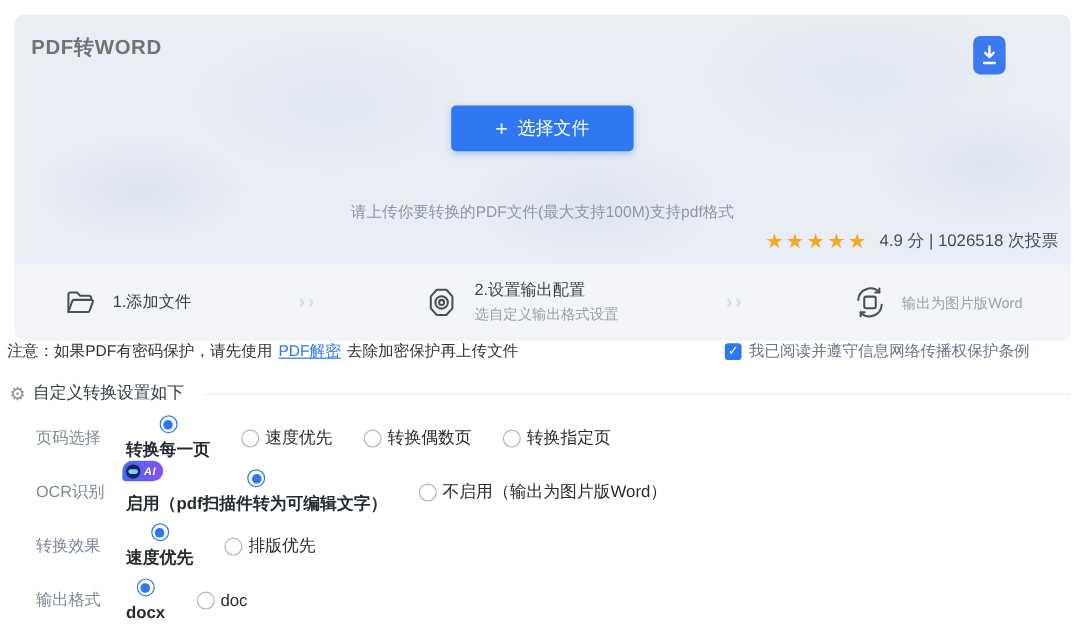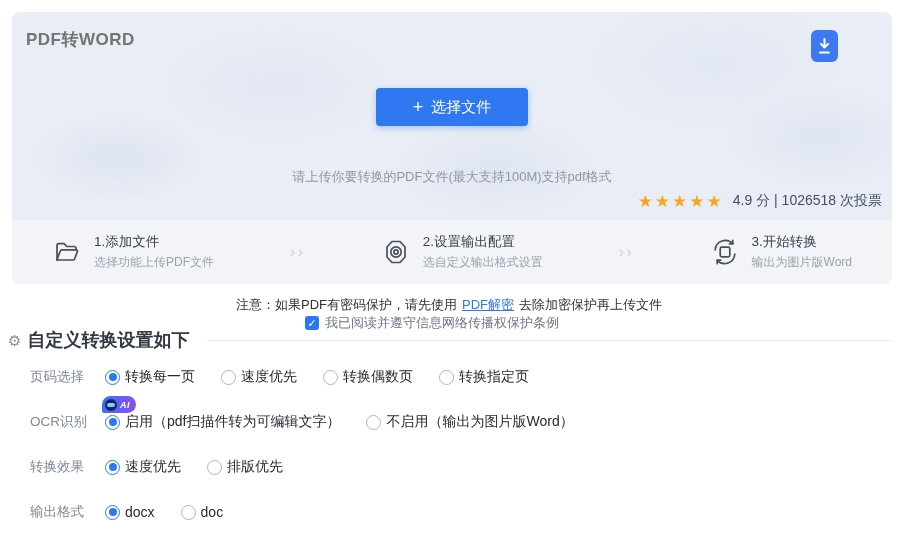--- a/index.html
+++ b/index.html
@@ -36,41 +36,41 @@
   
   .steps { height:64px; background:#f2f4f7; border-radius:0 0 8px 8px; display:flex; align-items:center;
     padding:0 40px; justify-content:space-between; }
   .step { display:flex; align-items:center; gap:12px; }
   .step-icon { width:30px; height:30px; flex-shrink:0; display:flex; align-items:center; justify-content:center; }
   .step-title { font-size:13.5px; color:#3a4150; font-weight:400; }
   .step-sub { font-size:12px; color:#9aa2af; margin-top:3px; }
   .chev { color:#d8dce2; font-size:17px; font-weight:bold; letter-spacing:2px; user-select:none; }
 
   
-  .notice-row { margin:12px 12px 0 6px; display:flex; justify-content:space-between; align-items:center;
-    font-size:13px; color:#333; height:18px;flex-direction:column; }
+  .notice-row { margin:0 12px 0 6px; display:flex; justify-content:space-between; align-items:center;
+    font-size:13px; color:#333; height:18px; }
   .pdf-link { color:#2e77f2; text-decoration:underline; margin:0 5px; cursor:pointer; }
   .agree { display:flex; align-items:center; gap:6px; margin-right:34px; cursor:pointer; }
   .cbx { width:14px; height:14px; background:#2e77f2; border-radius:3px; display:flex; align-items:center;
     justify-content:center; color:#fff; font-size:11px; line-height:1; }
   .agree-label { font-size:13px; color:#6c7686; }
 
   
   .section-head { display:flex; align-items:center; margin:16px 12px 0 8px; gap:6px; height:20px; }
   .gear { color:#8a9099; font-size:15px; line-height:1; }
-  .sec-title { font-size:18px; font-weight:bold; color:#333a45; }
+  .sec-title { font-size:14px; font-weight:normal; color:#333a45; }
   .sec-line { flex:1; height:1px; background:#ececec; margin-left:12px; }
 
   
   .form { margin:18px 0 0 30px; }
   .frow { display:flex; align-items:center; margin-bottom:27px; position:relative; height:18px; }
   .flabel { width:75px; font-size:13.5px; color:#7f8999; flex-shrink:0; }
   .opts { display:flex; align-items:center; gap:26px; }
   .radio { display:flex; align-items:center; gap:5px; font-size:14px; color:#262b33; cursor:pointer; }
-  .radio.sel { font-weight:400; }
+  .radio.sel { font-weight:700;flex-direction:column; }
   .rb { width:15px; height:15px; border-radius:50%; border:1px solid #aeb6c2; background:#fff; position:relative; flex-shrink:0; }
   .radio.sel .rb { border-color:#2e77f2; }
   .radio.sel .rb::after { content:""; position:absolute; inset:2.5px; background:#2e77f2; border-radius:50%; }
 
   
   .ai-badge { position:absolute; left:72px; top:-17px; height:17px; padding:0 6px 0 3px;
     border-radius:9px 9px 9px 3px; background:linear-gradient(90deg,#3f6df5,#8a4ff0);
     display:flex; align-items:center; gap:3px; }
   .ai-bot { width:12px; height:12px; border-radius:50%; background:#16265c; position:relative; }
   .ai-bot::after { content:""; position:absolute; left:2px; top:4px; width:8px; height:4px;
@@ -116,21 +116,20 @@
         <span class="step-icon">
           <svg width="28" height="28" viewBox="0 0 28 28">
             <g stroke="#4a4f58" stroke-width="1.7" fill="none" stroke-linejoin="round" stroke-linecap="round">
               <path d="M4 22 V7.5 a1.8 1.8 0 0 1 1.8 -1.8 h5.4 l2.6 2.8 h7.4 a1.8 1.8 0 0 1 1.8 1.8 V12"></path>
               <path d="M4 22 l3.2 -9 a1.6 1.6 0 0 1 1.5 -1.1 h14.6 a1.2 1.2 0 0 1 1.1 1.6 L21.6 21 a1.6 1.6 0 0 1 -1.5 1 H4 z"></path>
             </g>
           </svg>
         </span>
         <span>
           <div class="step-title">1.添加文件</div>
-          <div class="step-sub">选择功能上传PDF文件</div>
         </span>
       </div>
 
       <span class="chev">››</span>
 
       <div class="step">
         <span class="step-icon">
           <svg width="30" height="30" viewBox="0 0 30 30">
             <g stroke="#4a4f58" stroke-width="1.7" fill="none" stroke-linejoin="round">
               <path d="M11 4.5 h8 l5 5.5 v10 l-5 5.5 h-8 l-5 -5.5 v-10 z"></path>
@@ -153,21 +152,20 @@
             <g stroke="#4a4f58" stroke-width="1.7" fill="none" stroke-linecap="round" stroke-linejoin="round">
               <rect x="10.2" y="10.2" width="9.6" height="9.6" rx="1.6"></rect>
               <path d="M5.2 13 A 10.2 10.2 0 0 1 22.8 6.6"></path>
               <path d="M22.8 3.4 v3.4 h-3.4"></path>
               <path d="M24.8 17 A 10.2 10.2 0 0 1 7.2 23.4"></path>
               <path d="M7.2 26.6 v-3.4 h3.4"></path>
             </g>
           </svg>
         </span>
         <span>
-          <div class="step-title">3.开始转换</div>
           <div class="step-sub">输出为图片版Word</div>
         </span>
       </div>
     </div>
   </div>
 
   <div class="notice-row">
     <div>
       <span>注意：如果PDF有密码保护，请先使用</span><a class="pdf-link">PDF解密</a><span>去除加密保护再上传文件</span>
     </div>

